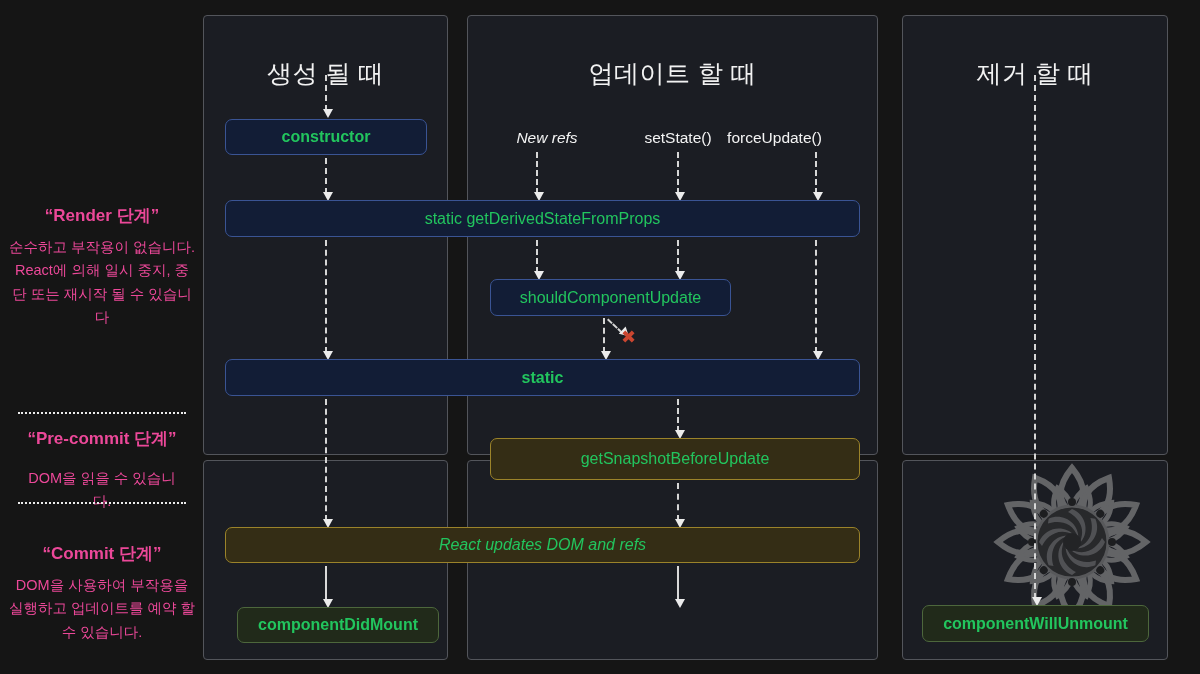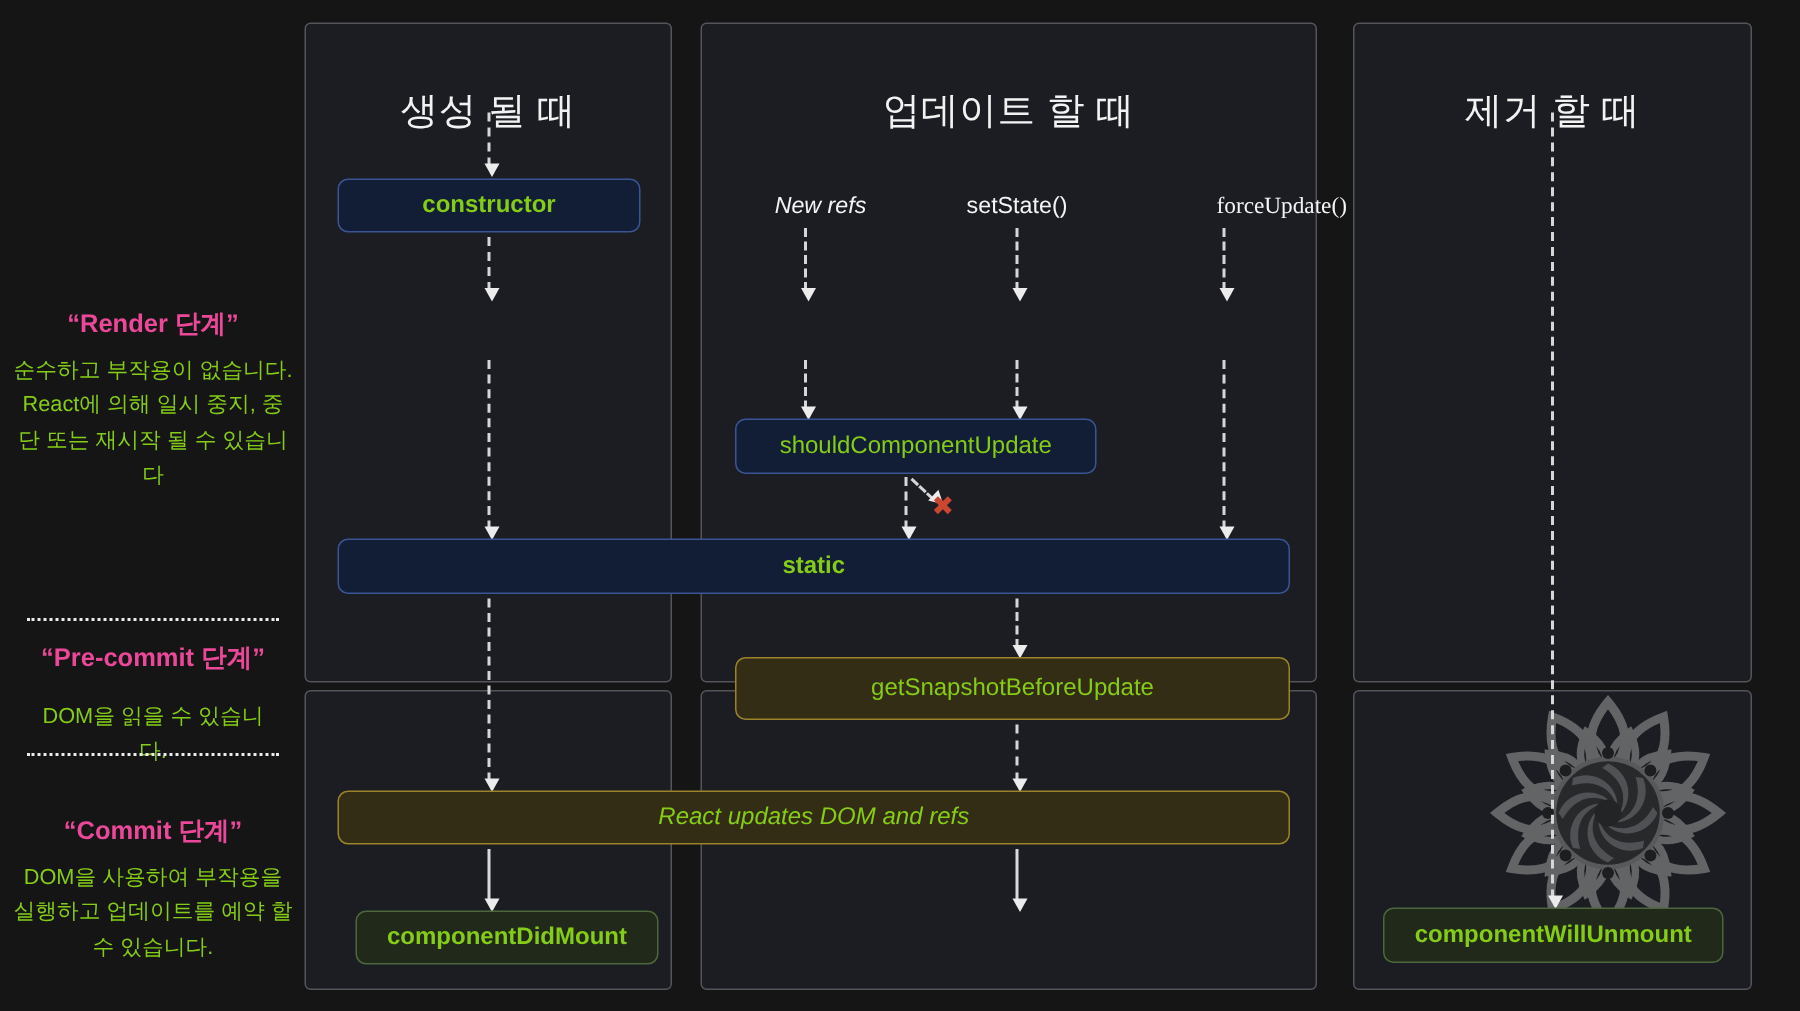--- a/index.html
+++ b/index.html
@@ -14,21 +14,21 @@
     position:absolute;background:#1b1d23;border:1px solid #53555b;border-radius:4px;
     box-sizing:border-box;z-index:1;
   }
   .col-header{
     position:absolute;text-align:center;font-size:25px;font-weight:500;color:#f2f2f2;
     letter-spacing:.5px;z-index:3;margin-top:24px;
   }
   
   .lbox{
     position:absolute;display:flex;align-items:center;justify-content:center;
-    border-radius:7px;box-sizing:border-box;font-size:16px;color:#84cc16;z-index:4;
+    border-radius:7px;box-sizing:border-box;font-size:16px;color:#22c55e;z-index:4;
   }
   .lbox.blue{background:#121d36;border:1px solid #3a5494;}
   .lbox.olive{background:#342d15;border:1px solid #9b832a;}
   .lbox.green{background:#212a1a;border:1px solid #4d673c;}
   .bold{font-weight:bold;}
   .ital{font-style:italic;}
   
   .trigger{
     position:absolute;text-align:center;font-size:15.5px;color:#f4f4f4;z-index:3;
   }
@@ -41,21 +41,21 @@
     border:5px solid transparent;border-bottom:none;border-top:9px solid #ececec;
   }
   .arr.diag{transform:rotate(-47deg);transform-origin:0 0;}
   
   .cancel{
     position:absolute;font-size:18px;font-weight:bold;color:#cb4630;z-index:4;line-height:1;
   }
   
   .phase{position:absolute;left:8px;width:188px;text-align:center;z-index:3;}
   .phase-title{font-size:17px;font-weight:bold;color:#ec4899;margin-bottom:9px;}
-  .phase-body{font-size:14.5px;line-height:1.62;color:#84cc16;}
+  .phase-body{font-size:14.5px;line-height:1.62;color:#ec4899;}
   .dotsep{position:absolute;left:18px;width:168px;border-top:2px dotted #ececec;z-index:3;}
   
   .watermark{position:absolute;z-index:2;opacity:.55;}
 </style>
 </head>
 <body>
 
 <div id="stage">
 
   <div class="panel" style="left:203px;top:15px;width:245px;height:440px;"></div>
@@ -138,21 +138,21 @@
     <div class="phase-body" style="width:150px;margin:17px auto;">DOM을 읽을 수 있습니다.</div>
   </div>
   <div class="dotsep" style="top:502px;"></div>
   <div class="phase" style="top:542px;">
     <div class="phase-title">“Commit 단계”</div>
     <div class="phase-body">DOM을 사용하여 부작용을 실행하고 업데이트를 예약 할 수 있습니다.</div>
   </div>
 
   <div class="trigger ital" style="left:492px;top:129px;width:110px;">New refs</div>
   <div class="trigger" style="left:628px;top:129px;width:100px;">setState()</div>
-  <div class="trigger" style="left:792px;top:129px;width:125px;font-family:Liberation Serif, serif;">forceUpdate()</div>
+  <div class="trigger" style="left:712px;top:129px;width:125px;">forceUpdate()</div>
 
   <div class="arr dash head" style="left:325px;top:75px;height:36px;"></div>
   <div class="arr dash head" style="left:325px;top:158px;height:36px;"></div>
   <div class="arr dash head" style="left:325px;top:240px;height:113px;"></div>
   <div class="arr dash head" style="left:325px;top:399px;height:122px;"></div>
   <div class="arr solid head" style="left:325px;top:566px;height:35px;"></div>
 
   <div class="arr dash head" style="left:536px;top:152px;height:42px;"></div>
   <div class="arr dash head" style="left:677px;top:152px;height:42px;"></div>
   <div class="arr dash head" style="left:815px;top:152px;height:42px;"></div>
@@ -165,20 +165,21 @@
   <div class="arr dash head diag" style="left:607px;top:320px;height:20px;"></div>
   <div class="cancel" style="left:621px;top:328px;">✖</div>
 
   <div class="arr dash head" style="left:677px;top:399px;height:33px;"></div>
   <div class="arr dash head" style="left:677px;top:483px;height:38px;"></div>
   <div class="arr solid head" style="left:677px;top:566px;height:35px;"></div>
 
   <div class="arr dash head" style="left:1034px;top:75px;height:524px;"></div>
 
   <div class="lbox blue bold" style="left:225px;top:119px;width:202px;height:36px;">constructor</div>
+  <div class="lbox blue" style="left:225px;top:200px;width:635px;height:37px;">static getDerivedStateFromProps</div>
   <div class="lbox blue" style="left:490px;top:279px;width:241px;height:37px;">shouldComponentUpdate</div>
   <div class="lbox blue bold" style="left:225px;top:359px;width:635px;height:37px;">static</div>
   <div class="lbox olive" style="left:490px;top:438px;width:370px;height:42px;">getSnapshotBeforeUpdate</div>
   <div class="lbox olive ital" style="left:225px;top:527px;width:635px;height:36px;">React updates DOM and refs</div>
   <div class="lbox green bold" style="left:225px;top:607px;width:202px;height:36px;margin-left:12px;">componentDidMount</div>
   <div class="lbox green bold" style="left:922px;top:605px;width:227px;height:37px;">componentWillUnmount</div>
 
 </div>
 
 </body></html>

